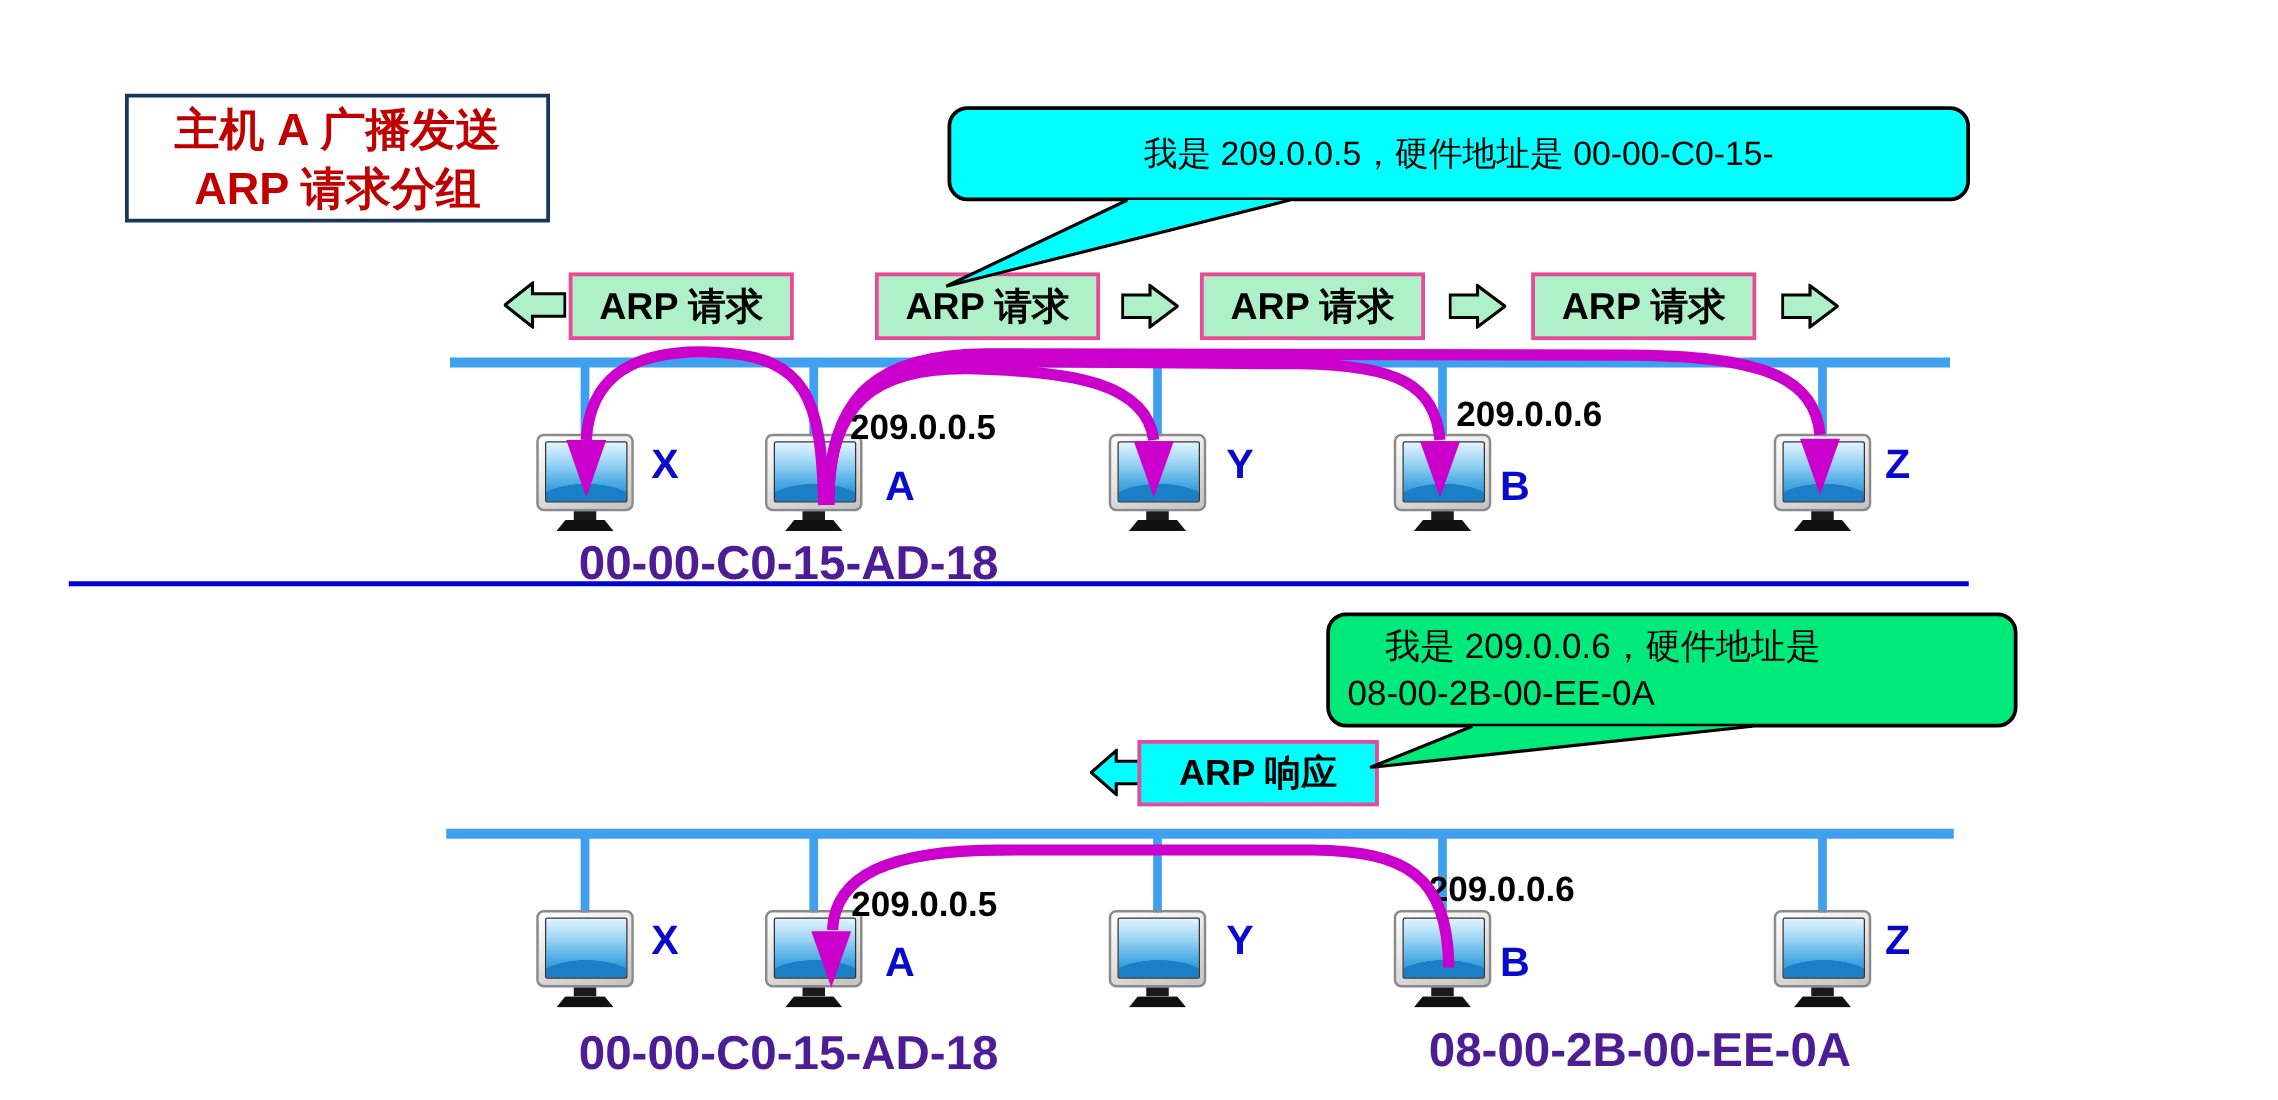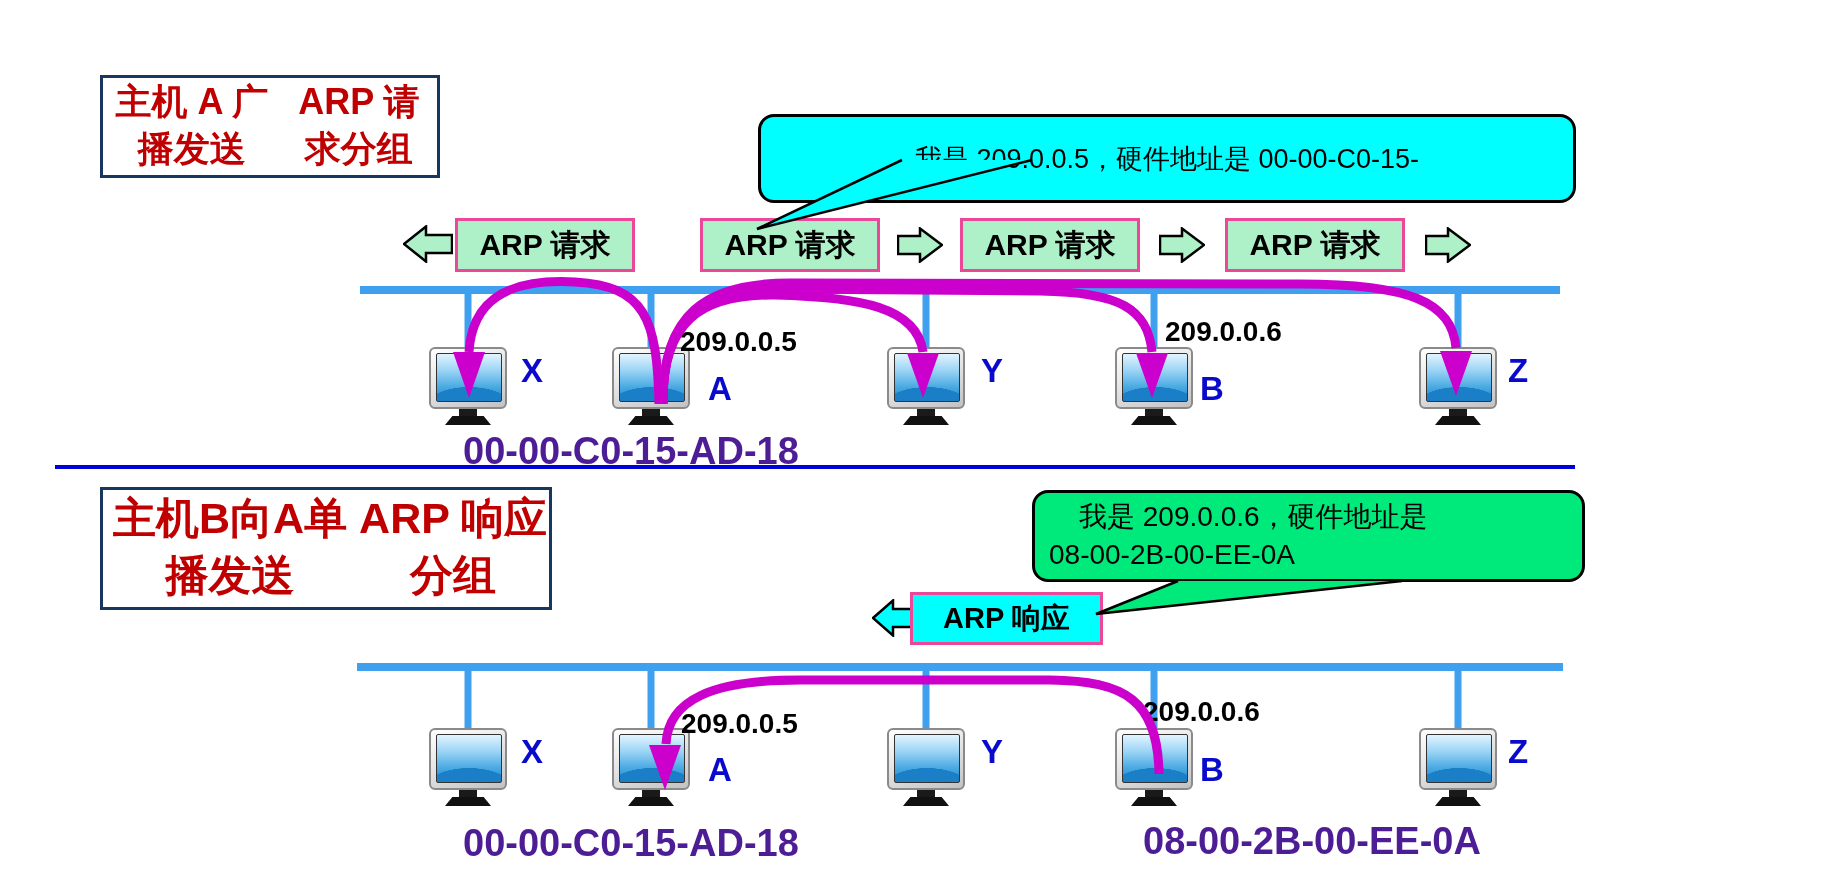--- a/index.html
+++ b/index.html
@@ -8,34 +8,34 @@
     background:#ffffff;
     font-family:"Liberation Sans","DejaVu Sans",sans-serif;
   }
   svg.layer { position:absolute; left:0; top:0; width:1822px; height:880px; pointer-events:none; }
   #net-layer { z-index:1; }
   #overlay-layer { z-index:3; }
 
   .panel-title {
     background:#ffffff; border:3px solid #17375E; color:#C00000;
     font-weight:bold; text-align:center;
-    display:flex; flex-direction:row; justify-content:center;
+    display:flex; flex-direction:column; justify-content:center;
     z-index:2; position:absolute; box-sizing:border-box;
   }
   .panel-title.t1 { left:100px; top:75px;  width:340px; height:103px; font-size:36px; line-height:47px; }
   .panel-title.t2 { left:100px; top:487px; width:452px; height:123px; font-size:43px; line-height:57px; }
 
   .bubble {
     position:absolute; z-index:2; box-sizing:border-box;
     border:3px solid #000; border-radius:16px; color:#000;
     display:flex; flex-direction:column; justify-content:center;
   }
-  .bubble.request { left:758px; top:85px; width:818px; height:89px; background:#00FFFF;
-                    font-size:27px; line-height:34px; text-align:center;margin-top:29px; }
-  .bubble.reply   { left:1032px; top:490px; width:553px; height:92px; background:#00E97B;
+  .bubble.request { left:758px; top:85px; width:818px; height:76px; background:#00FFFF;
+                    font-size:27px; line-height:34px; text-align:center; }
+  .bubble.reply   { left:1061px; top:490px; width:553px; height:92px; background:#00E97B;
                     font-size:28px; line-height:38px; text-align:left; padding-left:14px; }
   .bubble.reply .line1 { text-indent:30px; }
 
   .packet-box {
     position:absolute; z-index:2; box-sizing:border-box;
     border:3px solid #ec4899; font-weight:bold; color:#000;
     display:flex; align-items:center; justify-content:center;
   }
   .packet-box.req { width:180px; height:54px; top:218px; background:#AEF0C8; font-size:30px; }
   .packet-box.rep { left:910px; top:592px; width:193px; height:53px; background:#00FFFF; font-size:29px; }
@@ -172,24 +172,20 @@
   <div class="host-label" style="left:521px;top:352px">X</div>
   <div class="host-label" style="left:708px;top:370px">A</div>
   <div class="host-label" style="left:981px;top:352px">Y</div>
   <div class="host-label" style="left:1200px;top:370px">B</div>
   <div class="host-label" style="left:1508px;top:352px">Z</div>
 
   <div class="ip-label" style="left:680px;top:326px">209.0.0.5</div>
   <div class="ip-label" style="left:1165px;top:316px">209.0.0.6</div>
   <div class="mac-label" style="left:463px;top:430px">00-00-C0-15-AD-18</div>
 
-  <div class="panel-title t2">
-    <div>主机B向A单播发送</div>
-    <div>ARP 响应分组</div>
-  </div>
 
   <div class="bubble reply">
     <div class="line1">我是 209.0.0.6，硬件地址是</div>
     <div class="line2">08-00-2B-00-EE-0A</div>
   </div>
 
   <svg class="blockarrow" style="left:872px;top:599px" width="42" height="38">
     <path d="M1,19 L21,1.5 L21,10 L41,10 L41,28 L21,28 L21,36.5 Z" fill="#00FFFF" stroke="#000" stroke-width="2.5"></path>
   </svg>
   <div class="packet-box rep">

